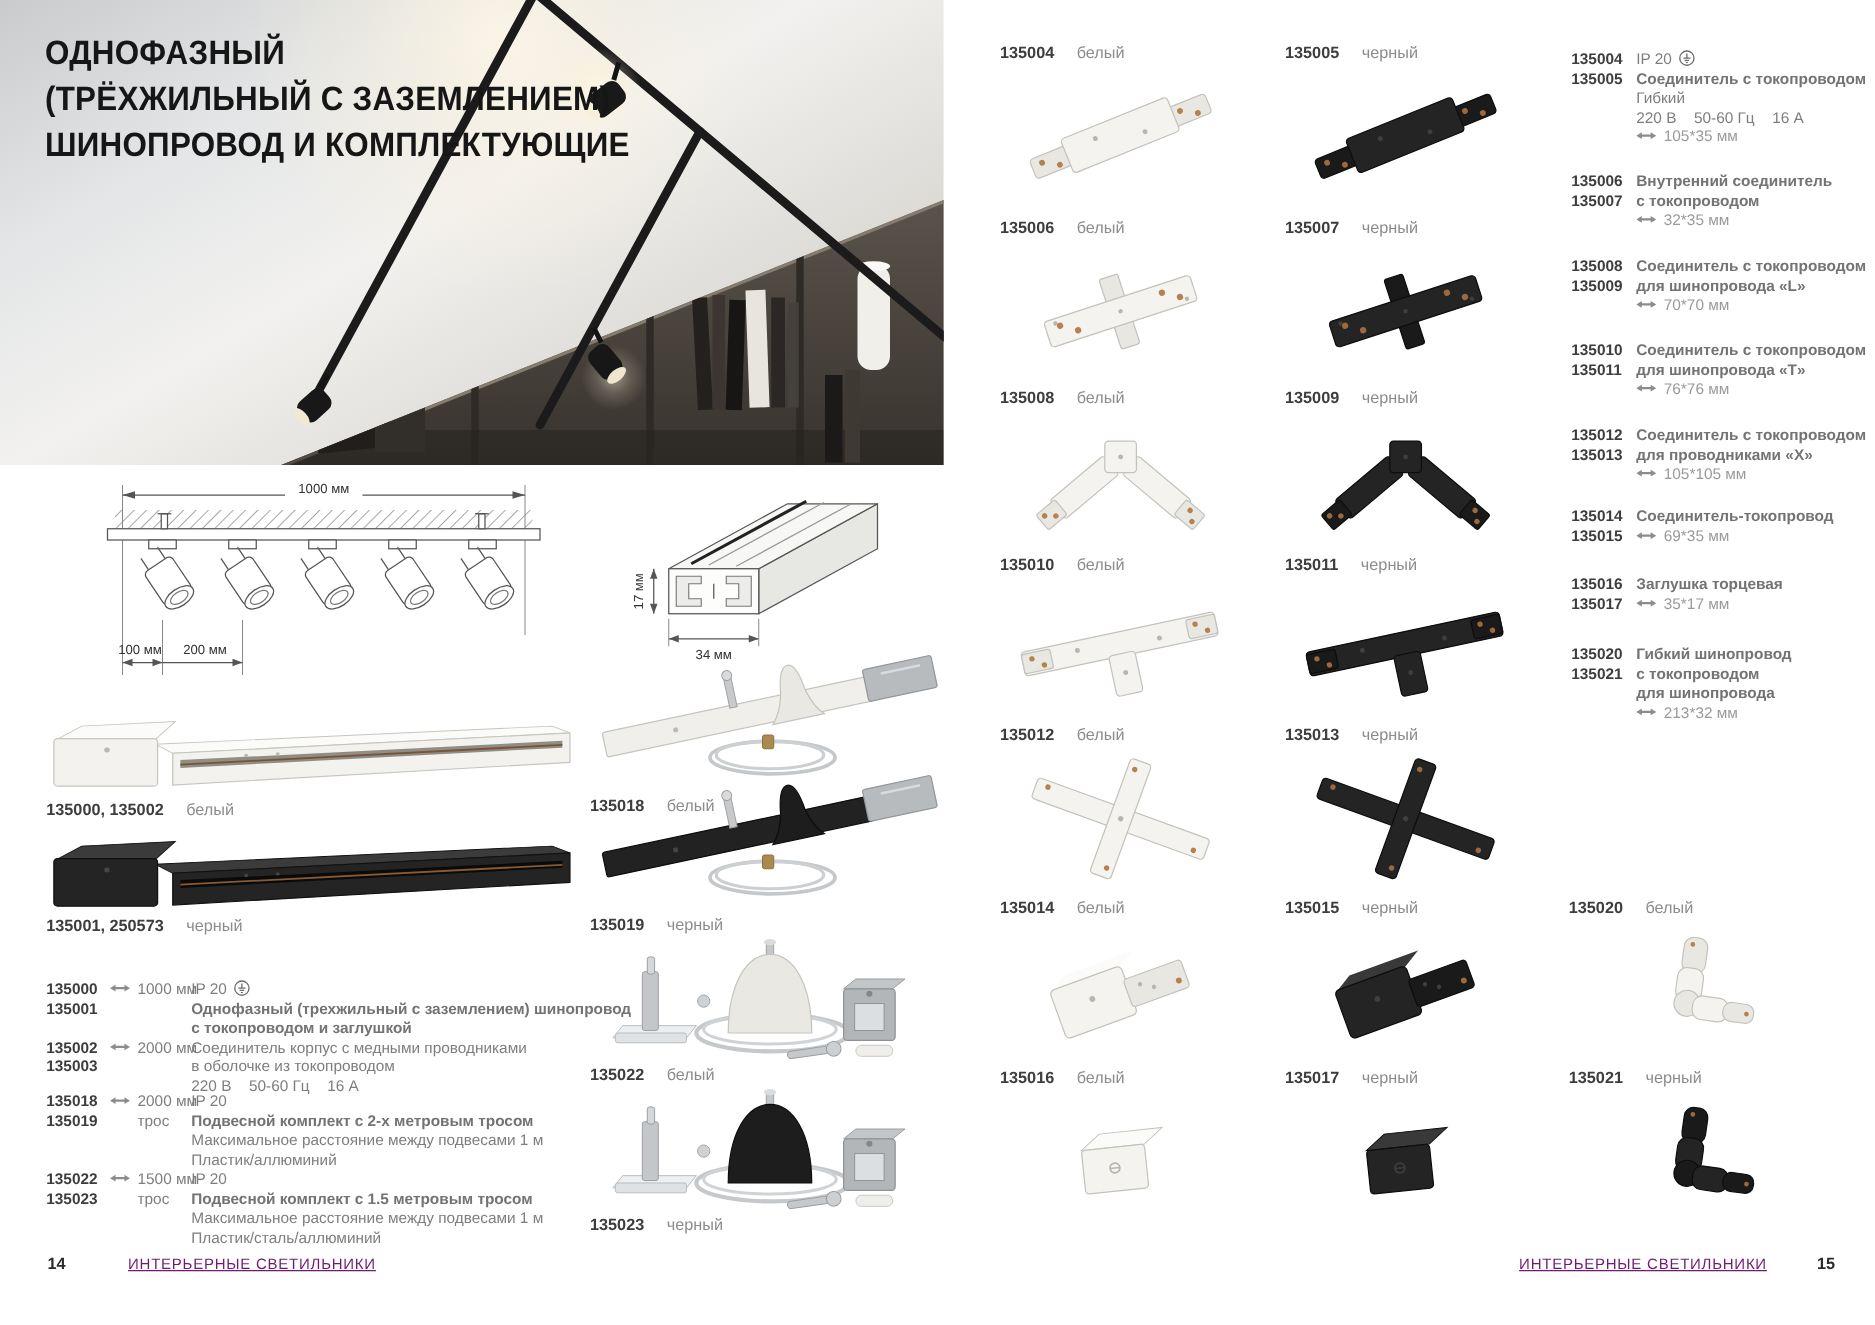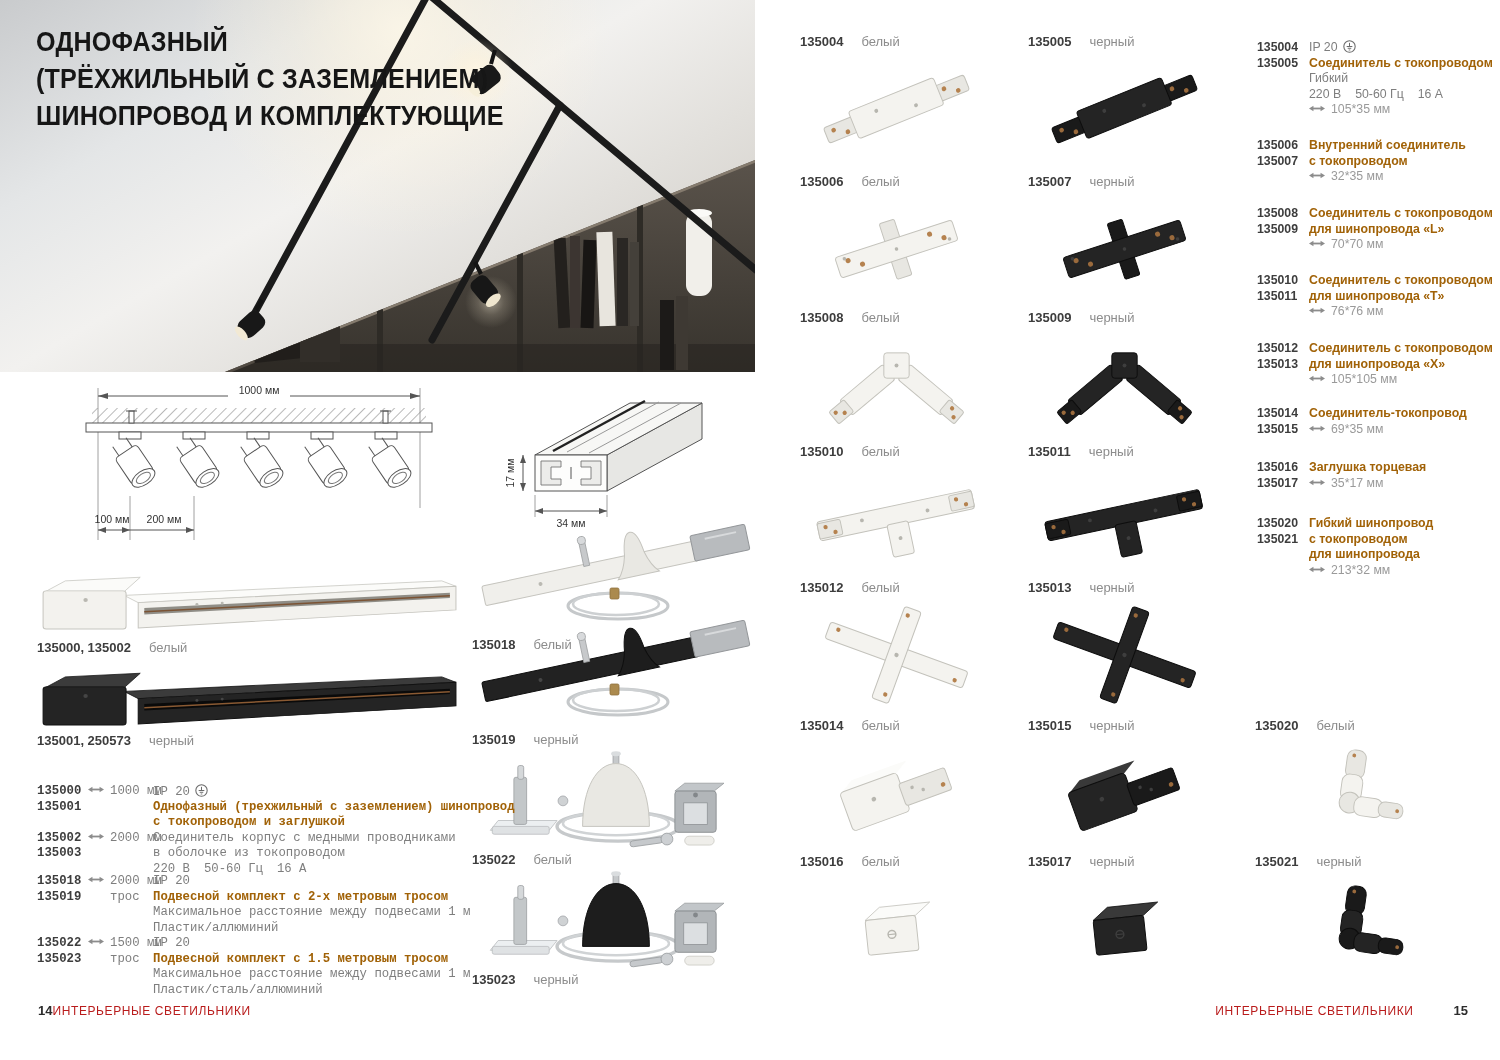--- a/index.html
+++ b/index.html
@@ -19,26 +19,26 @@
 
   
   .diag text { font-family:"Liberation Sans", sans-serif; font-size:10.5px; fill:#333; }
 
   
   .prod-label { display:flex; gap:18px; align-items:baseline; font-size:13px; white-space:nowrap; }
   .art  { font-weight:700; color:#3d3d3d; }
   .clr  { color:#8c8c8c; }
 
   .ln { height:15.5px; font-size:12.3px; line-height:15.5px; white-space:nowrap; color:#7e7e7e; }
-  .ln.b { color:#a16207; font-weight:700; }
+  .ln.b { color:#737373; font-weight:700; }
   .ln.a { color:#3d3d3d; font-weight:700; }
   .ln.dim { color:#9a9a9a; }
   .vspan { margin-right:14px; }
 
-  .spec-block { position:absolute;font-family:Liberation Mono, monospace; }
+  .spec-block { position:absolute; }
   .spec-col { position:absolute; top:0; }
   .gicon { width:13px; height:13px; vertical-align:-2px; margin-left:5px; }
   .darrow { width:16px; height:9px; margin-right:6px; }
 
   .rspec { position:absolute; left:1257px; width:238px; }
   .rs-arts { position:absolute; left:0; top:0; }
   .rs-body { position:absolute; left:52px; top:0; }
 
   .cell { position:absolute; width:210px; }
   .cell .pimg { display:block; margin:10px 0 0 4px; }
@@ -47,21 +47,21 @@
   .v-white { --body:#f4f3ef; --end:#e8e7e2; --stroke:#c3c2bb; --screw:#b7b6af; --contact:#b5824f; --top:#fbfbf9; }
   .v-black { --body:#242424; --end:#1a1a1a; --stroke:#0d0d0d; --screw:#3e3e3e; --contact:#9a6a3c; --top:#393939; }
   .rail-white { --body:#f3f2ee; --top:#fbfbf9; --slot:#8f8d86; --contact:#7b5334; --stroke:#c6c5bf; --screw:#b9b8b1; }
   .rail-black { --body:#242424; --top:#3b3b3b; --slot:#0a0a0a; --contact:#8a5a33; --stroke:#111111; --screw:#454545; }
   .v-kitw { --body:#f0efeb; --stroke:#c5c4be; --cone:#e9e8e3; --screw:#bbbab3; }
   .v-kitb { --body:#222222; --stroke:#0e0e0e; --cone:#1d1d1d; --screw:#454545; }
 
   
   .footer { position:absolute; top:1003px; font-size:12px; display:flex; align-items:baseline; }
   .footer .num { font-weight:700; font-size:13px; color:#2c2c2c; }
-  .footer .sec { color:#b91c1c; letter-spacing:.6px; }
+  .footer .sec { color:#701a75; letter-spacing:.6px;text-decoration:underline; }
 </style>
 </head>
 <body>
 
 <div id="page">
 
   <svg width="0" height="0" style="position:absolute" aria-hidden="true">
     <defs>
       <symbol id="sh-straight" viewBox="0 0 190 100">
         <g transform="rotate(-22 95 50)">
@@ -743,21 +743,21 @@
     </div>
   </div>
 
   <div class="rspec" style="top:341px;height:50px">
     <div class="rs-arts">
       <div class="ln a">135012</div>
       <div class="ln a">135013</div>
     </div>
     <div class="rs-body">
       <div class="ln b">Соединитель с токопроводом</div>
-      <div class="ln b">для шинопровода «Х»</div>
+      <div class="ln b">для проводниками «Х»</div>
       <div class="ln dim"><svg class="darrow">
             <use href="#sym-darrow"></use>
           </svg><span>105*105 мм</span></div>
     </div>
   </div>
 
   <div class="rspec" style="top:406px;height:35px">
     <div class="rs-arts">
       <div class="ln a">135014</div>
       <div class="ln a">135015</div>
@@ -791,21 +791,21 @@
     <div class="rs-body">
       <div class="ln b">Гибкий шинопровод</div>
       <div class="ln b">с токопроводом</div>
       <div class="ln b">для шинопровода</div>
       <div class="ln dim"><svg class="darrow">
             <use href="#sym-darrow"></use>
           </svg><span>213*32 мм</span></div>
     </div>
   </div>
 
-  <div class="footer" style="left:38px;">
+  <div class="footer" style="left:38px;gap:50px">
     <span class="num">14</span>
     <span class="sec">ИНТЕРЬЕРНЫЕ СВЕТИЛЬНИКИ</span>
   </div>
   <div class="footer" style="right:32px;gap:40px">
     <span class="sec">ИНТЕРЬЕРНЫЕ СВЕТИЛЬНИКИ</span>
     <span class="num">15</span>
   </div>
 
 </div>
 

